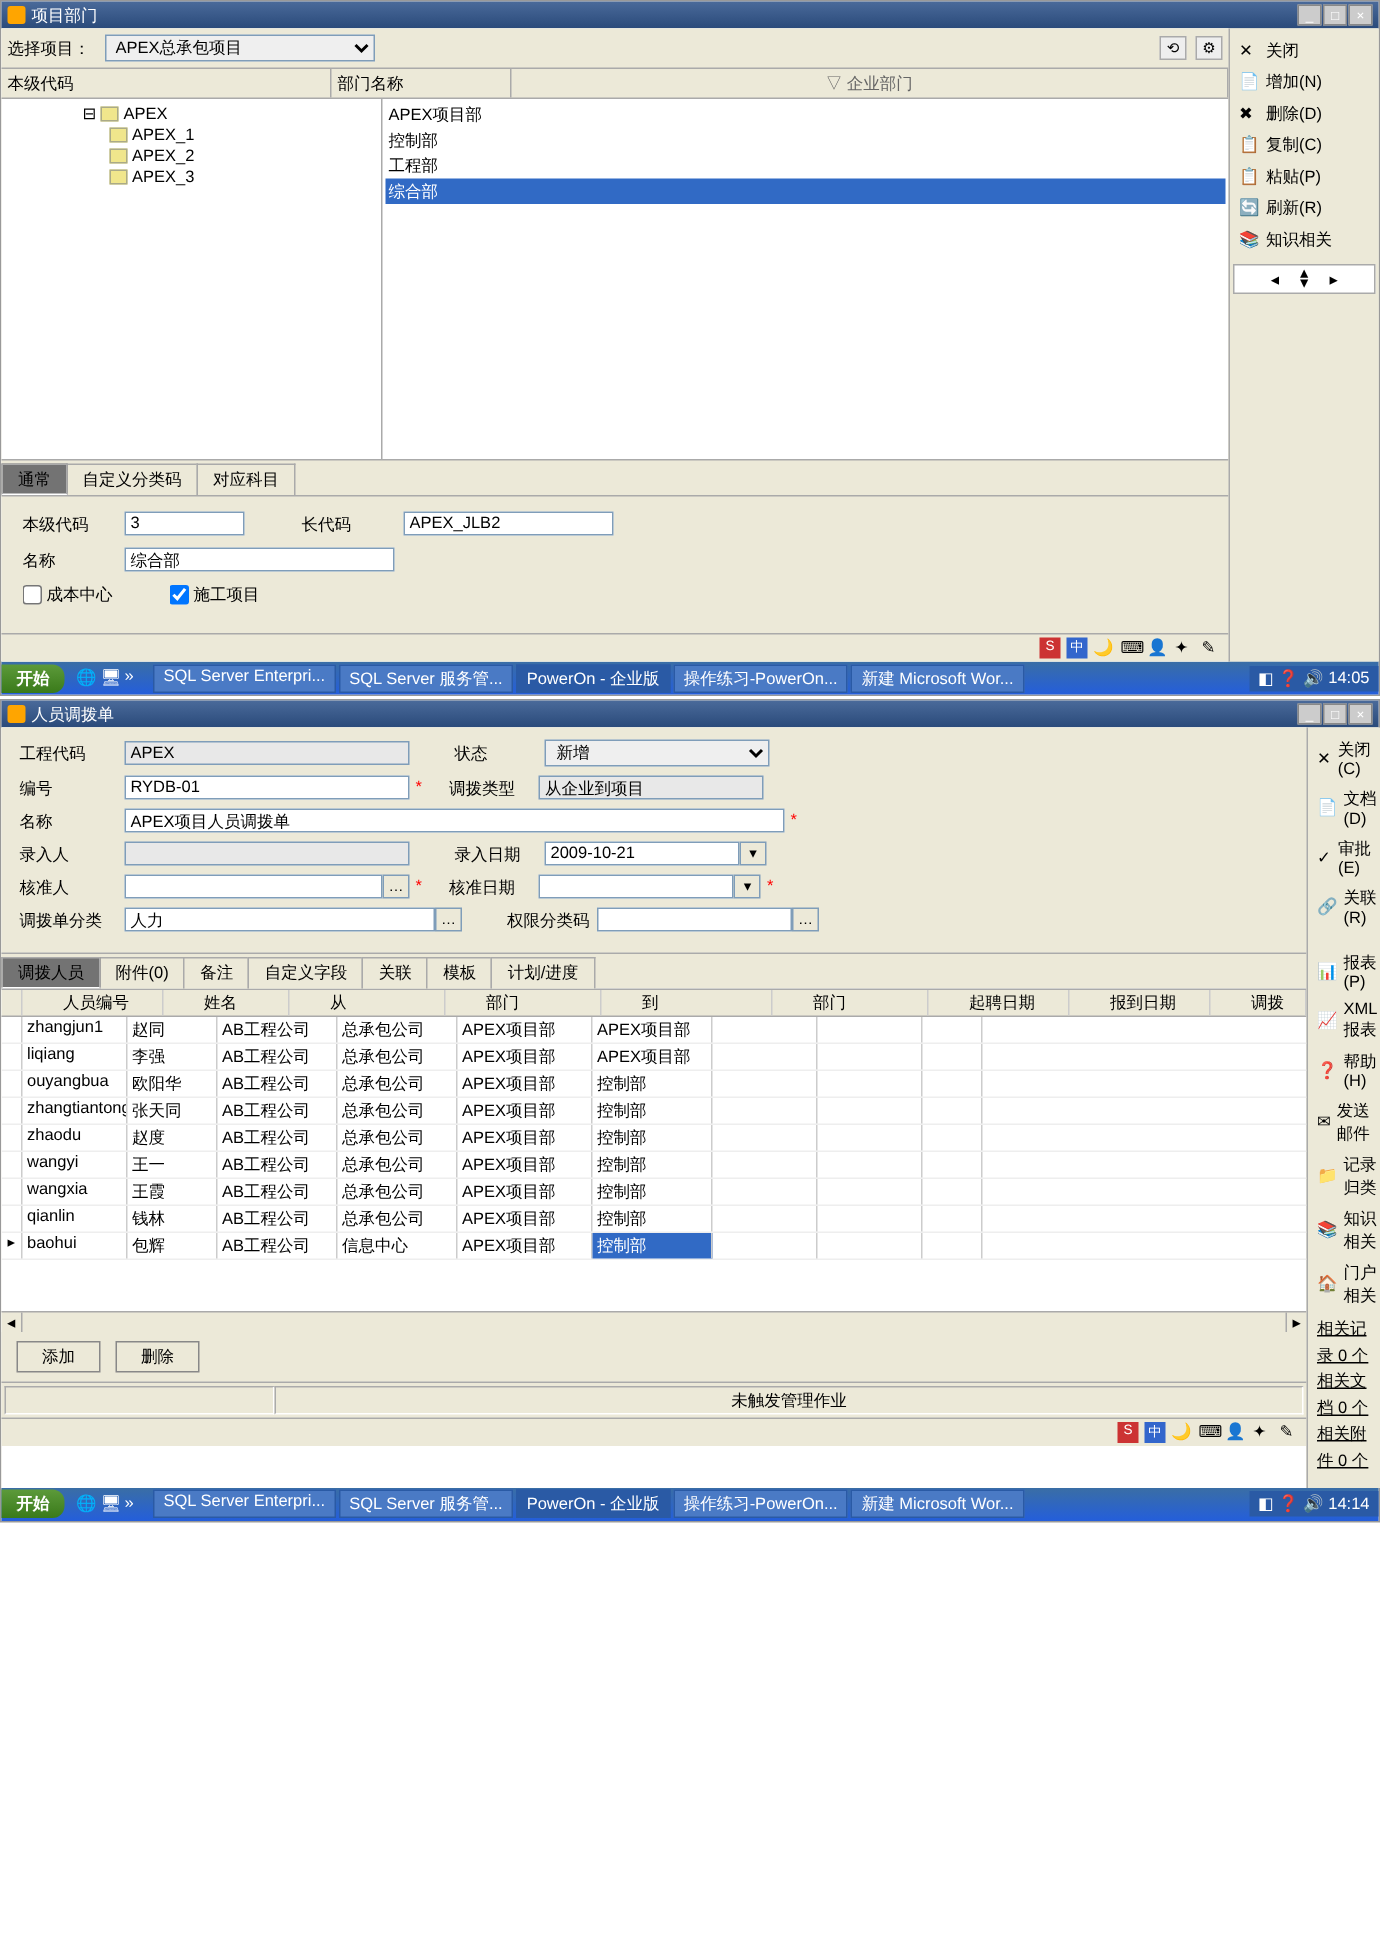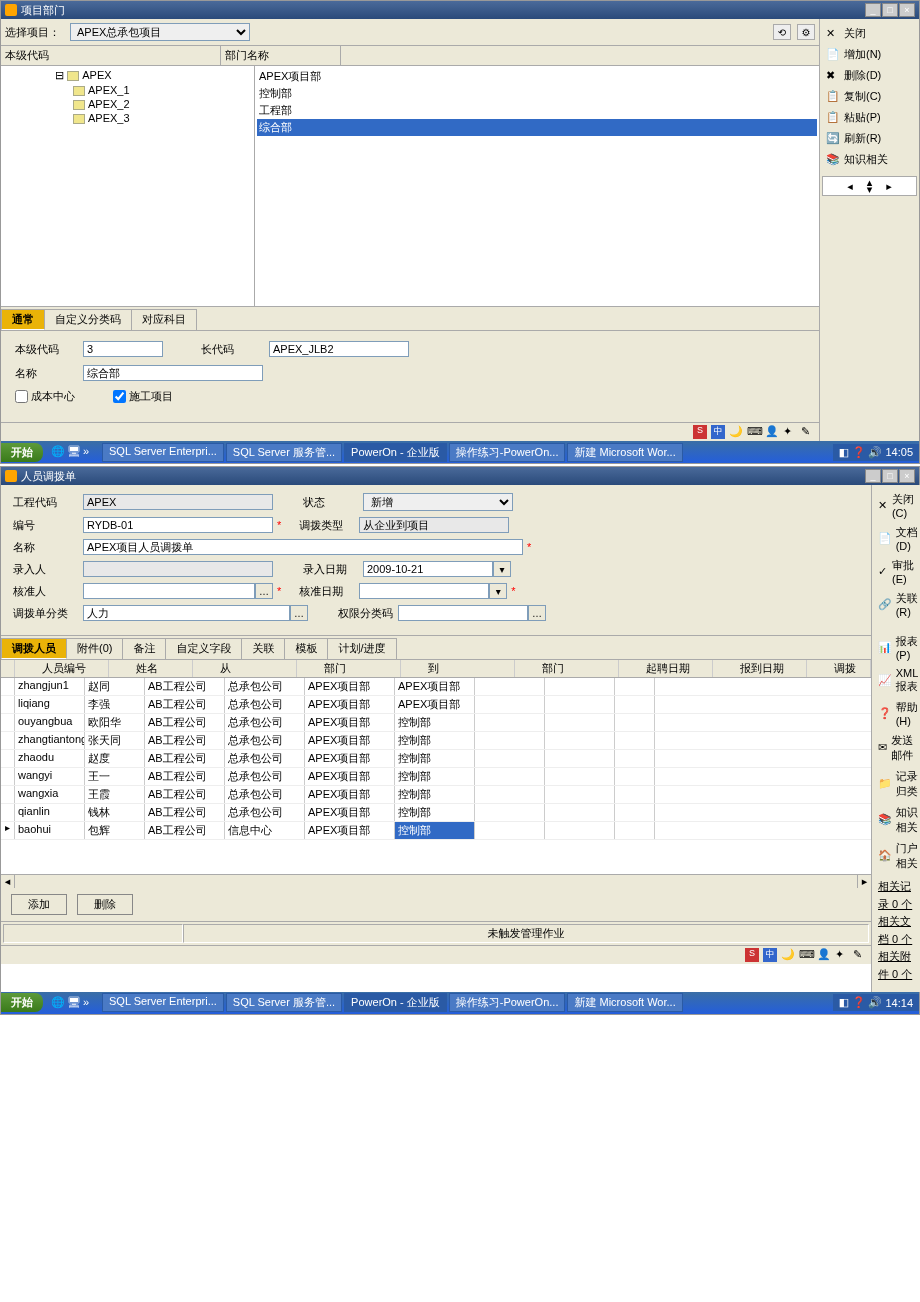--- a/index.html
+++ b/index.html
@@ -28,21 +28,21 @@
 .tree-body { display: flex; height: 240px; }
 .tree-left { width: 220px; border-right: 1px solid #aaa; padding: 2px; margin-left: 34px; }
 .tree-right { flex: 1; padding: 2px; }
 .tree-node { padding: 1px 2px; cursor: pointer; }
 .tree-node.sel { background: #316ac5; color: #fff; }
 .tree-indent-1 { padding-left: 18px; }
 .tree-indent-2 { padding-left: 36px; }
 .tree-icon { display: inline-block; width: 12px; height: 10px; background: #f0e68c; border: 1px solid #aa8; margin-right: 3px; vertical-align: middle; }
 .tabs-row { display: flex; background: #ece9d8; border-top: 1px solid #aaa; padding-top: 2px; }
 .tab { padding: 2px 10px; border: 1px solid #aaa; border-bottom: none; background: #ece9d8; cursor: pointer; font-size: 11px; margin-right: -1px; }
-.tab.active { background: #eab308; border-bottom: 1px solid #fff; position: relative; z-index: 1; font-weight: bold; }
+.tab.active { background: #737373; border-bottom: 1px solid #fff; position: relative; z-index: 1; }
 .form-area { padding: 10px 14px; background: #ece9d8; border-top: 1px solid #aaa; }
 .form-row { display: flex; align-items: center; margin-bottom: 8px; gap: 8px; }
 .form-row label { width: 60px; }
 .form-row input[type=text] { border: 1px solid #7f9db9; padding: 1px 3px; font-size: 11px; }
 .chk-label { display: flex; align-items: center; gap: 3px; }
 .taskbar { background: linear-gradient(#3a6ea5, #245edb); height: 22px; display: flex; align-items: center; color: #fff; font-size: 11px; }
 .taskbar .start { background: linear-gradient(#5c9a3a, #3a7a1a); padding: 2px 10px; font-weight: bold; border-radius: 0 8px 8px 0; margin-right: 4px; }
 .taskbar .tb-item { background: #4a7ac5; border: 1px solid #2a5aa5; padding: 1px 6px; margin: 0 1px; cursor: pointer; max-width: 130px; white-space: nowrap; overflow: hidden; text-overflow: ellipsis; }
 .taskbar .tb-item.active { background: #2a5aa5; }
 .taskbar .tray { margin-left: auto; background: #2a5aa5; padding: 2px 6px; display: flex; gap: 3px; align-items: center; }
@@ -94,20 +94,21 @@
       <div class="toolbar-row">
         <label>选择项目：</label>
         <select style="width:180px"><option>APEX总承包项目</option></select>
         <div style="flex:1"></div>
         <button class="small-btn">⟲</button>
         <button class="small-btn">⚙</button>
       </div>
       <div class="tree-header">
         <div class="col col1">本级代码</div>
         <div class="col" style="width:120px">部门名称</div>
+        <div class="col col2">▽ 企业部门</div>
       </div>
       <div class="tree-body">
         <div class="tree-left" id="tree-left">
             <div class="tree-node tree-indent-1"><span>⊟</span> <span class="tree-icon"></span>APEX</div>
             <div class="tree-node tree-indent-2"><span class="tree-icon"></span>APEX_1</div>
             <div class="tree-node tree-indent-2"><span class="tree-icon"></span>APEX_2</div>
             <div class="tree-node tree-indent-2"><span class="tree-icon"></span>APEX_3</div>
           </div>
         <div class="tree-right" id="tree-right">
             <div class="tree-node">APEX项目部</div>

